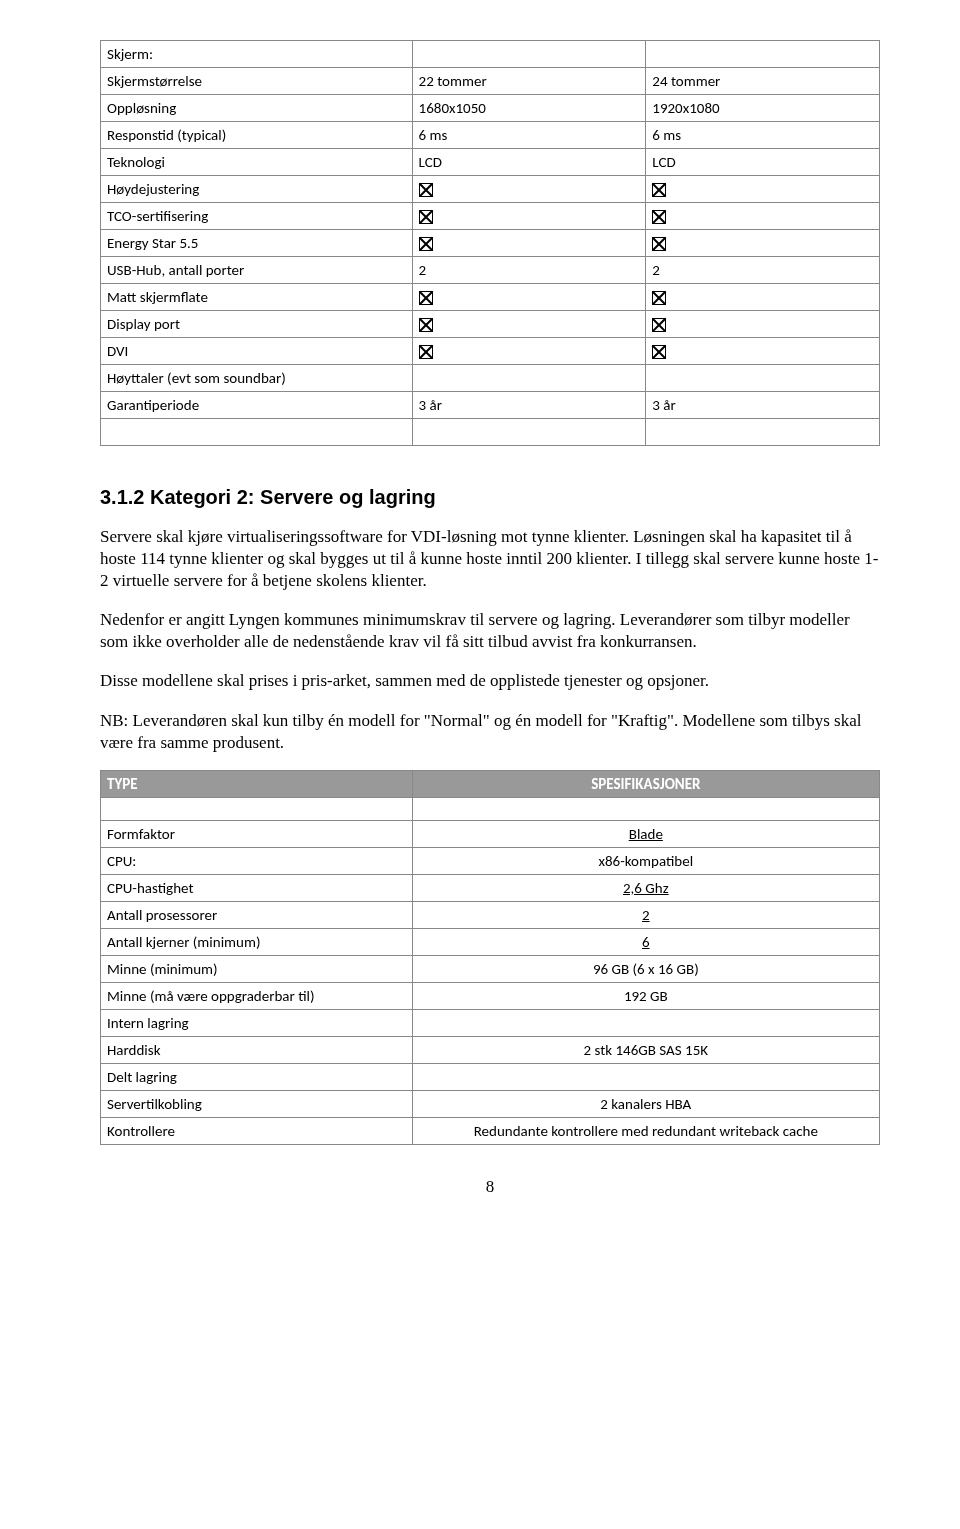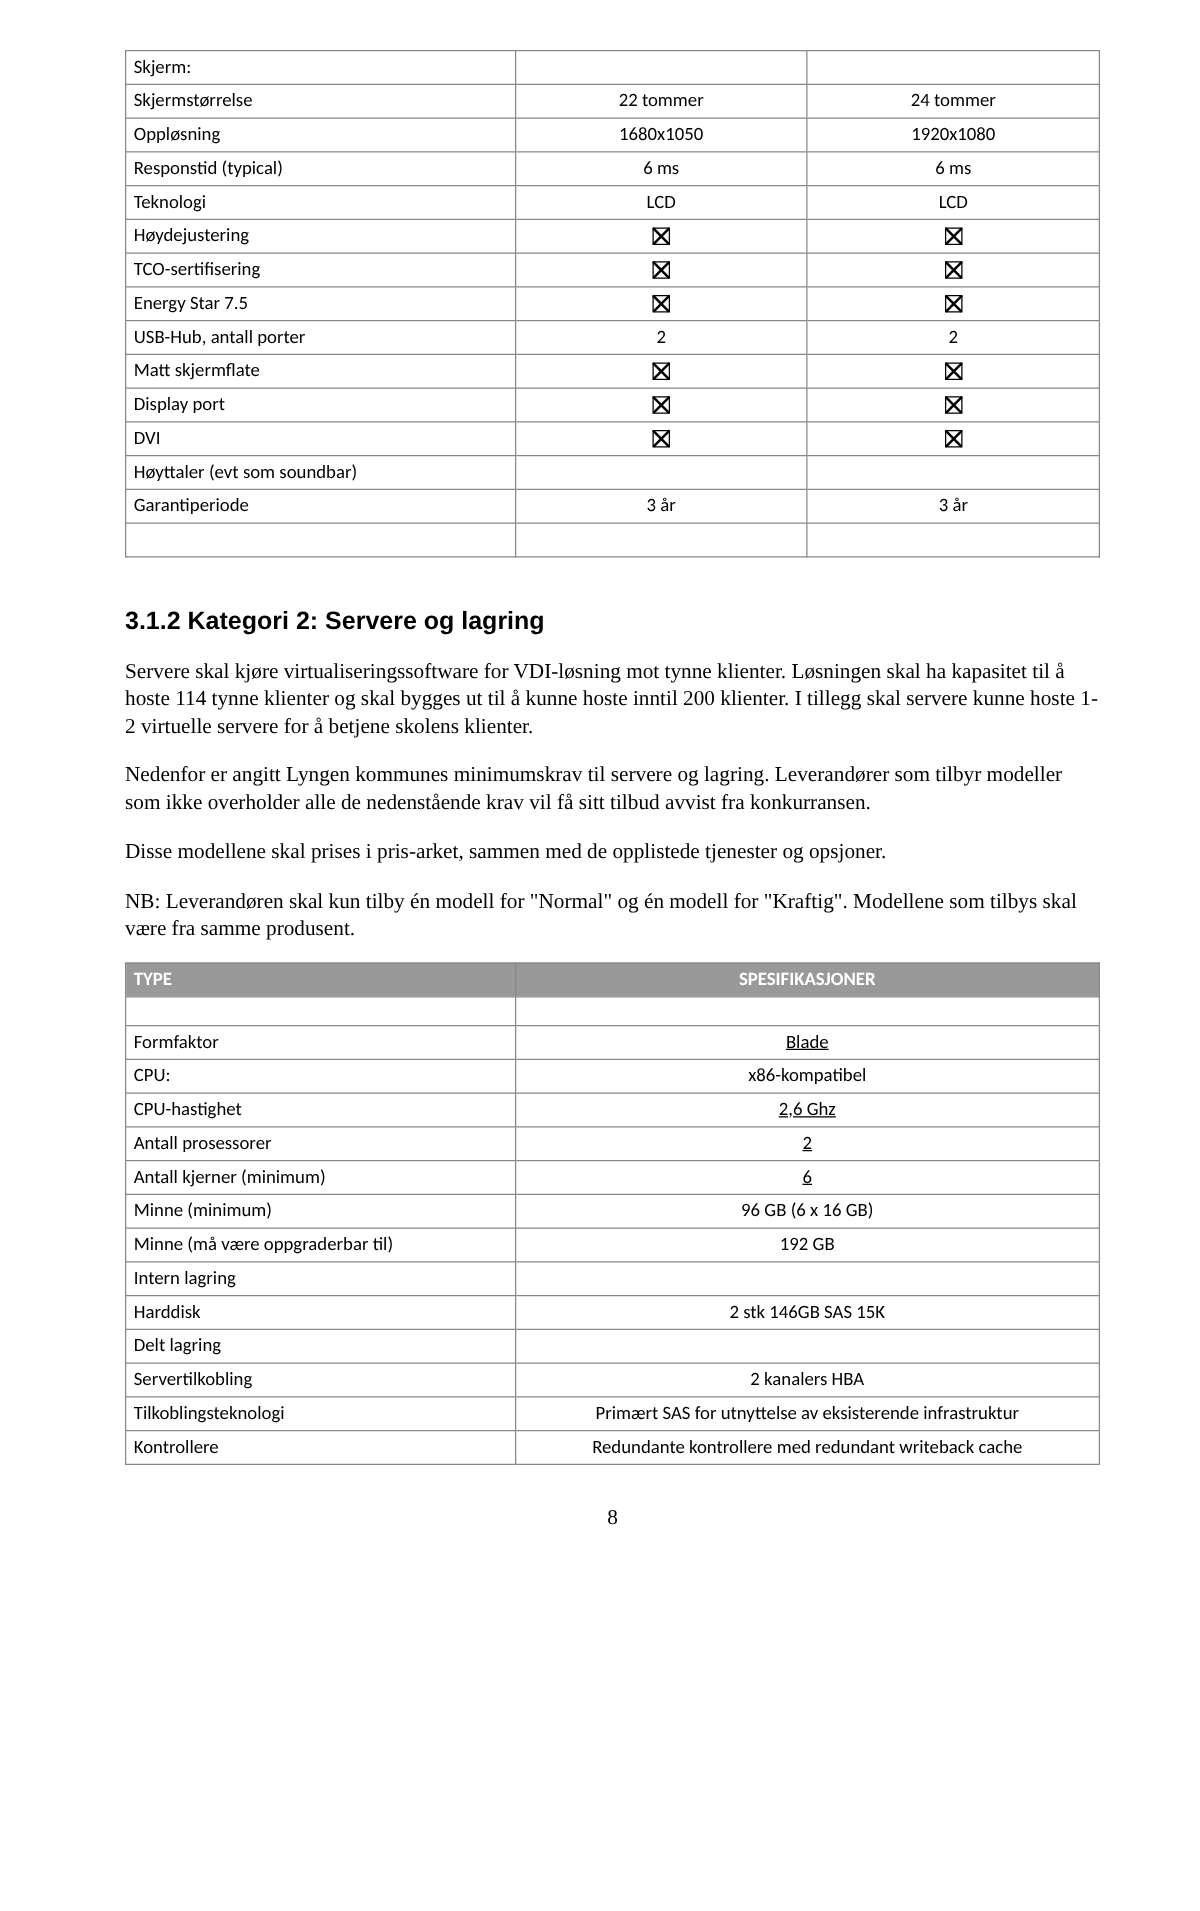--- a/index.html
+++ b/index.html
@@ -19,21 +19,21 @@
   }
   td, th {
     border: 1px solid #888;
     padding: 2px 6px;
     vertical-align: middle;
     text-align: left;
     font-size: 15px;
     height: 22px;
   }
   .col-label { width: 40%; }
-  .col-val { width: 30%; text-align: center; }
+  .col-val { width: 30%; }
   .underline { }
   .checkbox {
     display: inline-block;
     width: 14px;
     height: 14px;
     border: 1.5px solid #000;
     position: relative;
     box-sizing: border-box;
     vertical-align: middle;
   }
@@ -115,21 +115,21 @@
         <td class="col-label">Høydejustering</td>
         <td class="col-val"><span class="checkbox checked"></span></td>
         <td class="col-val"><span class="checkbox checked"></span></td>
       </tr>
       <tr>
         <td class="col-label">TCO-sertifisering</td>
         <td class="col-val"><span class="checkbox checked"></span></td>
         <td class="col-val"><span class="checkbox checked"></span></td>
       </tr>
       <tr>
-        <td class="col-label">Energy Star 7.5</td>
+        <td class="col-label">Energy Star 5.5</td>
         <td class="col-val"><span class="checkbox checked"></span></td>
         <td class="col-val"><span class="checkbox checked"></span></td>
       </tr>
       <tr>
         <td class="col-label">USB-Hub, antall porter</td>
         <td class="col-val">2</td>
         <td class="col-val">2</td>
       </tr>
       <tr>
         <td class="col-label">Matt skjermflate</td>
@@ -228,23 +228,19 @@
       </tr>
       <tr>
         <td><span class="underline">Delt lagring</span></td>
         <td class="val-cell"></td>
       </tr>
       <tr>
         <td>Servertilkobling</td>
         <td class="val-cell">2 kanalers HBA</td>
       </tr>
       <tr>
-        <td>Tilkoblingsteknologi</td>
-        <td class="val-cell">Primært SAS for utnyttelse av eksisterende infrastruktur</td>
-      </tr>
-      <tr>
         <td>Kontrollere</td>
         <td class="val-cell">Redundante kontrollere med redundant writeback cache</td>
       </tr>
     </tbody>
 </table>
 
 <div class="pagenum">8</div>
 
 </body></html>

